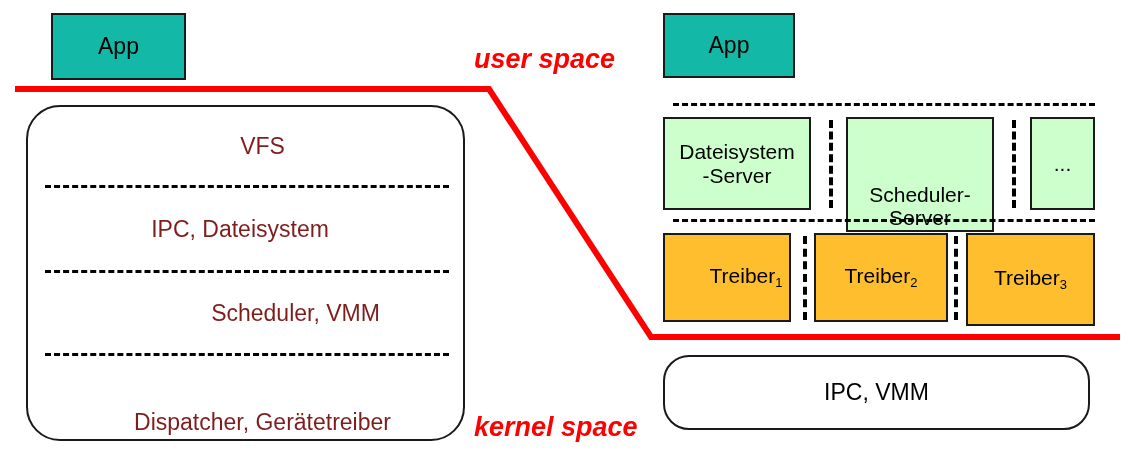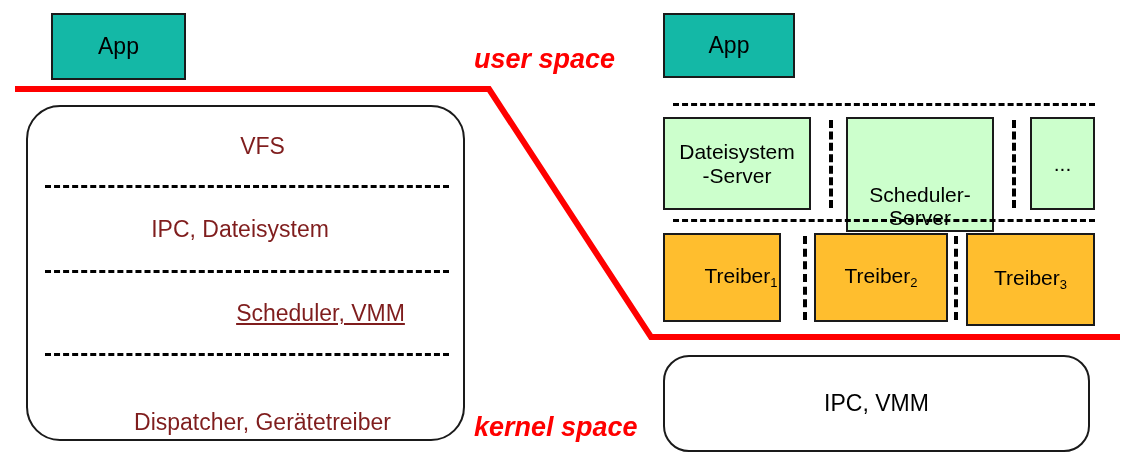--- a/index.html
+++ b/index.html
@@ -112,21 +112,21 @@
   <div class="mono-rrect" style="left:26px; top:105px; width:439px; height:336px;"></div>
 
   <div class="layer-label" style="left:26px; top:133px; width:439px;">VFS</div>
 
   <div class="hdash" style="left:45px; top:185px; width:404px;"></div>
 
   <div class="layer-label" style="left:26px; top:216px; width:394px;">IPC, Dateisystem</div>
 
   <div class="hdash" style="left:45px; top:270px; width:404px;"></div>
 
-  <div class="layer-label" style="left:42px; top:300px; width:523px;text-decoration:underline;">Scheduler, VMM</div>
+  <div class="layer-label" style="left:17px; top:300px; width:523px;">Scheduler, VMM</div>
 
   <div class="hdash" style="left:45px; top:353px; width:404px;"></div>
 
   <div class="layer-label" style="left:26px; top:409px; width:439px;">Dispatcher, Gerätetreiber</div>
 
   <div class="box app-box" style="left:663px; top:13px; width:132px; height:65px;">
     <span>App</span>
   </div>
 
   <div class="hdash" style="left:673px; top:103px; width:422px;"></div>
@@ -148,37 +148,37 @@
   </div>
 
   <div class="vdash" style="left:1012px; top:120px; height:88px;"></div>
 
   <div class="box server-box" style="left:1030px; top:117px; width:65px; height:93px;">
     <span>...</span>
   </div>
 
   <div class="hdash" style="left:673px; top:219px; width:422px;"></div>
 
-  <div class="box driver-box" style="left:663px; top:233px; width:118px; height:89px;padding-left:38px;">
+  <div class="box driver-box" style="left:663px; top:233px; width:128px; height:89px;padding-left:38px;">
     <span><span>Treiber</span><span class="sub">1</span></span>
   </div>
 
   <div class="vdash" style="left:803px; top:236px; height:84px;"></div>
 
   <div class="box driver-box" style="left:814px; top:233px; width:134px; height:89px;">
     <span><span>Treiber</span><span class="sub">2</span></span>
   </div>
 
   <div class="vdash" style="left:954px; top:236px; height:84px;"></div>
 
   <div class="box driver-box" style="left:966px; top:233px; width:129px; height:93px;">
     <span><span>Treiber</span><span class="sub">3</span></span>
   </div>
 
-  <div class="box kernel-rrect" style="left:663px; top:355px; width:427px; height:97px; font-size:23px; background:#ffffff;">
+  <div class="box kernel-rrect" style="left:663px; top:355px; width:427px; height:75px; font-size:23px; background:#ffffff;">
     <span>IPC, VMM</span>
   </div>
 
   <svg class="boundary-svg" viewBox="0 0 1129 455">
     <polyline points="15,89 489,89 651,337 1120,337" fill="none" stroke="#ff0000" stroke-width="6" stroke-linejoin="miter" stroke-linecap="butt"></polyline>
   </svg>
 
   <div class="space-label" style="left:474px; top:44px;">user space</div>
 
   <div class="space-label" style="left:474px; top:364px;margin-top:48px;">kernel space</div>

